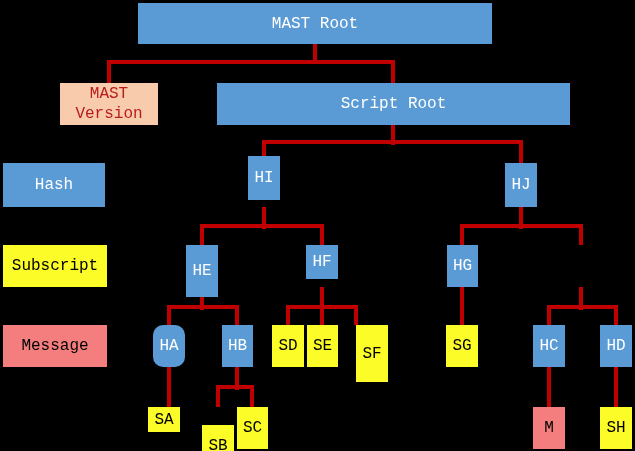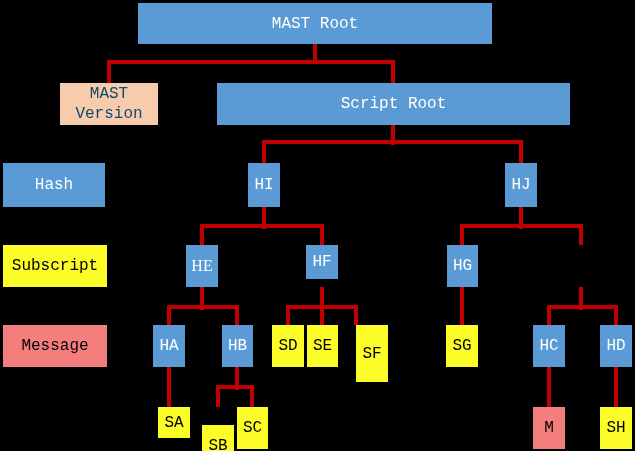--- a/index.html
+++ b/index.html
@@ -31,21 +31,21 @@
     text-align: center;
     font-size: 16px;
     line-height: 20px;
     box-sizing: border-box;
     padding: 0 4px;
     white-space: pre-line;
   }
   .blue   { background: var(--hash-blue, #5b9bd5);     color: #ffffff; }
   .yellow { background: var(--subscript-yellow, #fcfc29); color: #000000; }
   .salmon { background: var(--message-salmon, #f47e7e);  color: #000000; }
-  .peach  { background: var(--version-peach, #f8cbad);   color: #0c4a6e; }
+  .peach  { background: var(--version-peach, #f8cbad);   color: #b91c1c; }
 </style>
 </head>
 <body>
 
 <div class="stage">
 
   <svg class="connectors" width="635" height="451" viewBox="0 0 635 451">
 
     <path d="M315 44 V64"></path>
     <path d="M109 83 V62 H393 V83"></path>
@@ -81,52 +81,52 @@
   </svg>
 
   <div class="node blue" style="left:138px; top:3px; width:354px; height:41px;">MAST Root</div>
 
   <div class="node peach" style="left:60px; top:83px; width:98px; height:42px;">MAST Version</div>
 
   <div class="node blue" style="left:217px; top:83px; width:353px; height:42px;">Script Root</div>
 
   <div class="node blue" style="left:3px; top:163px; width:102px; height:44px;">Hash</div>
 
-  <div class="node blue" style="left:248px; top:163px; width:32px; height:44px;">HI</div>
+  <div class="node blue" style="left:248px; top:156px; width:32px; height:44px;">HI</div>
 
   <div class="node blue" style="left:505px; top:163px; width:32px; height:44px;">HJ</div>
 
   <div class="node yellow" style="left:3px; top:245px; width:104px; height:42px;">Subscript</div>
 
-  <div class="node blue" style="left:186px; top:245px; width:32px; height:42px;font-family:Liberation Serif, serif;">HE</div>
+  <div class="node blue" style="left:186px; top:245px; width:32px; height:52px;">HE</div>
 
   <div class="node blue" style="left:306px; top:245px; width:32px; height:34px;">HF</div>
 
   <div class="node blue" style="left:447px; top:245px; width:31px; height:42px;">HG</div>
 
 
   <div class="node salmon" style="left:3px; top:325px; width:104px; height:42px;text-align:right;">Message</div>
 
-  <div class="node blue" style="left:153px; top:325px; width:32px; height:42px;">HA</div>
+  <div class="node blue" style="left:153px; top:325px; width:32px; height:42px;border-radius:10px;">HA</div>
 
   <div class="node blue" style="left:222px; top:325px; width:31px; height:42px;">HB</div>
 
   <div class="node yellow" style="left:272px; top:325px; width:32px; height:42px;">SD</div>
 
   <div class="node yellow" style="left:307px; top:325px; width:31px; height:42px;">SE</div>
 
   <div class="node yellow" style="left:340px; top:325px; width:32px; height:57px;margin-left:16px;">SF</div>
 
   <div class="node yellow" style="left:446px; top:325px; width:32px; height:42px;">SG</div>
 
   <div class="node blue" style="left:533px; top:325px; width:32px; height:42px;">HC</div>
 
   <div class="node blue" style="left:600px; top:325px; width:32px; height:42px;">HD</div>
 
-  <div class="node yellow" style="left:158px; top:407px; width:32px; height:31px;">SA</div>
+  <div class="node yellow" style="left:148px; top:407px; width:32px; height:25px;">SA</div>
 
   <div class="node yellow" style="left:202px; top:407px; width:32px; height:42px;margin-top:18px;">SB</div>
 
   <div class="node yellow" style="left:237px; top:407px; width:31px; height:42px;">SC</div>
 
   <div class="node salmon" style="left:533px; top:407px; width:32px; height:42px;">M</div>
 
   <div class="node yellow" style="left:600px; top:407px; width:32px; height:42px;">SH</div>
 
 </div>

